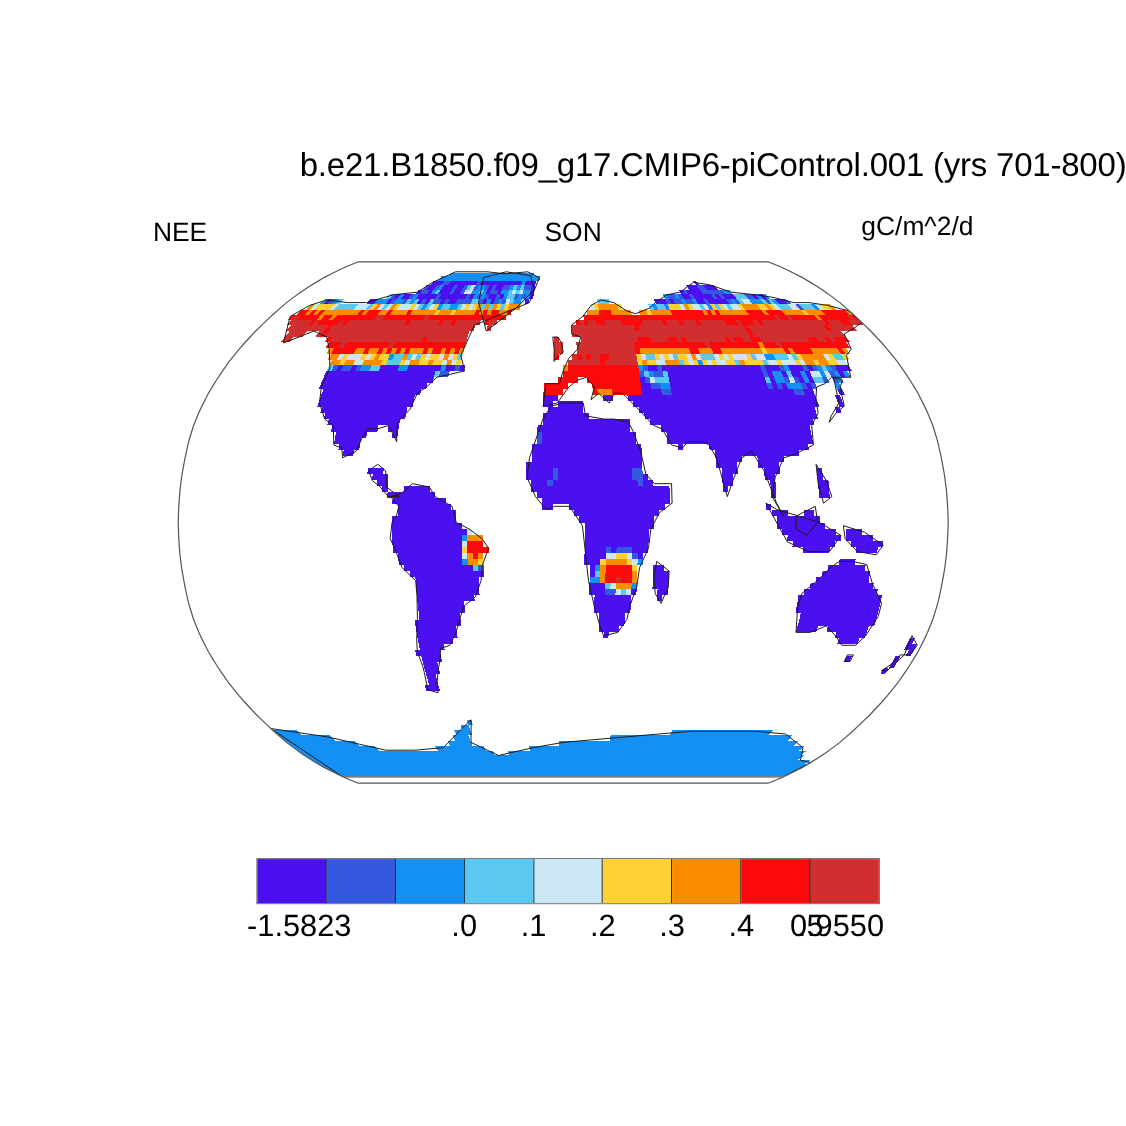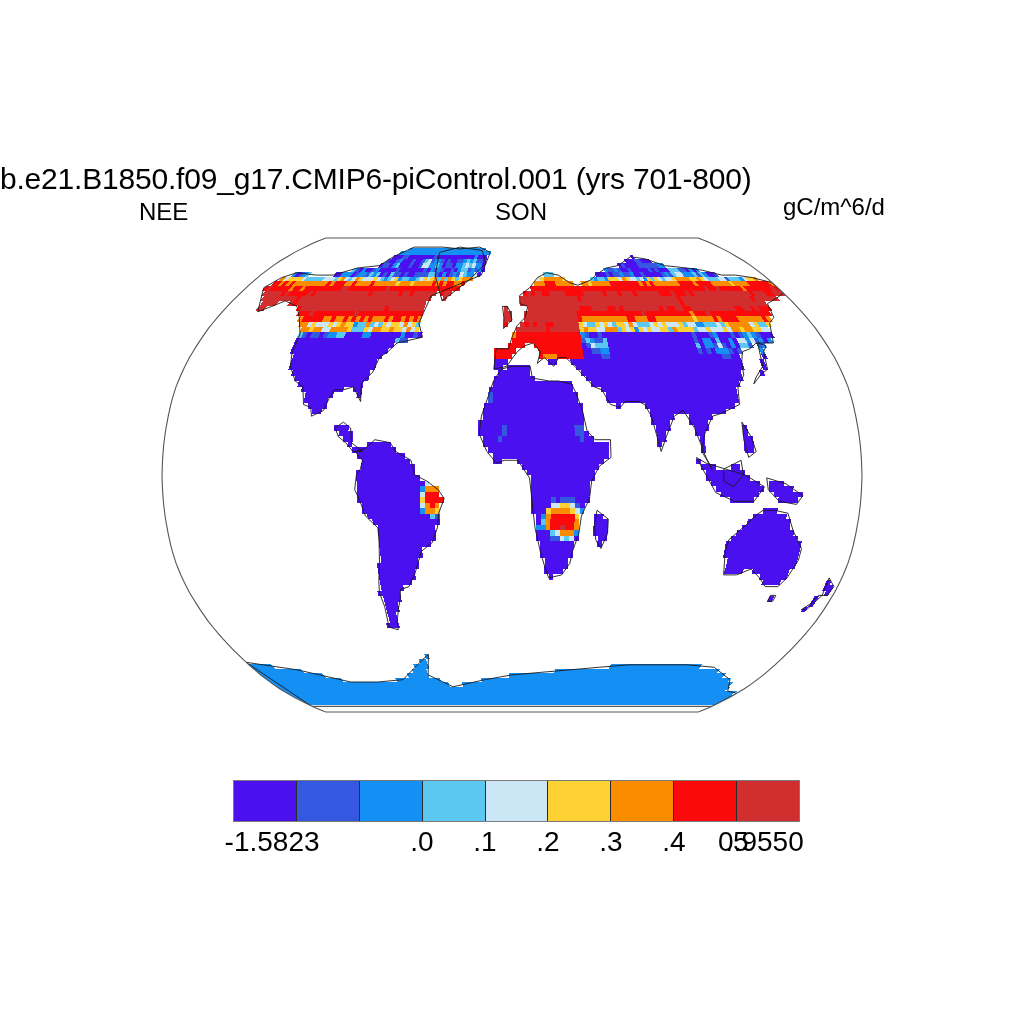--- a/index.html
+++ b/index.html
@@ -1,21 +1,21 @@
 <!DOCTYPE html>
 <html><head>
 <meta charset="utf-8">
 <style>
   html,body{margin:0;padding:0;background:#ffffff;}
   body{width:1024px;height:1024px;overflow:hidden;
        font-family:"Liberation Sans","DejaVu Sans",sans-serif;color:#000;}
   #root{position:relative;width:1024px;height:1024px;background:#fff;}
 
-  #title{position:absolute;left:0;top:134px;width:1024px;text-align:left;
-         font-size:30px;letter-spacing:-0.2px;white-space:nowrap;margin-top:28px;}
+  #title{position:absolute;left:0;top:134px;width:1024px;text-align:right;
+         font-size:30px;letter-spacing:-0.2px;white-space:nowrap;}
 
   .annot{position:absolute;font-size:24px;white-space:nowrap;margin-left:15px;}
   #lbl-var{left:124px;top:198px;}
   #lbl-season{left:480px;top:198px;}
   #lbl-units{left:768px;top:193px;}
 
   #mapwrap{position:absolute;left:0;top:228px;width:1024px;height:510px;}
   #mapsvg{display:block;}
 
   #cbar{position:absolute;left:233px;top:780px;width:567px;height:42px;
@@ -29,21 +29,21 @@
 </style>
 </head>
 <body>
 
 <div id="root">
 
   <div id="title">b.e21.B1850.f09_g17.CMIP6-piControl.001 (yrs 701-800)</div>
 
   <div class="annot" id="lbl-var">NEE</div>
   <div class="annot" id="lbl-season">SON</div>
-  <div class="annot" id="lbl-units">gC/m^6/d</div>
+  <div class="annot" id="lbl-units">gC/m^2/d</div>
 
   <div id="mapwrap">
     <svg id="mapsvg" width="1024" height="510" viewBox="0 0 1024 510">
       <defs>
         <clipPath id="globeclip">
             <path id="globepath-clip" d="M698.27,10.00L703.87,12.27L709.47,14.53L715.71,17.40L722.58,20.88L729.45,24.36L736.72,28.70L743.99,33.05L750.80,37.59L757.15,42.34L763.51,47.09L769.26,52.13L775.02,57.18L780.62,62.34L786.06,67.62L791.51,72.90L796.61,78.37L801.70,83.84L806.55,89.39L811.16,95.01L815.76,100.63L819.73,106.36L823.69,112.10L827.45,117.87L831.00,123.68L834.56,129.50L837.51,135.35L840.47,141.21L843.16,147.08L845.58,152.96L848.00,158.84L849.82,164.71L851.64,170.59L853.19,176.47L854.48,182.35L855.77,188.22L856.86,194.10L857.95,199.98L858.88,205.86L859.63,211.73L860.39,217.61L860.84,223.49L861.29,229.37L861.61,235.24L861.80,241.12L862.00,247.00L861.80,252.88L861.61,258.76L861.29,264.63L860.84,270.51L860.39,276.39L859.63,282.27L858.88,288.14L857.95,294.02L856.86,299.90L855.77,305.78L854.48,311.65L853.19,317.53L851.64,323.41L849.82,329.29L848.00,335.16L845.58,341.04L843.16,346.92L840.47,352.79L837.51,358.65L834.56,364.50L831.00,370.32L827.45,376.13L823.69,381.90L819.73,387.64L815.76,393.37L811.16,398.99L806.55,404.61L801.70,410.16L796.61,415.63L791.51,421.10L786.06,426.38L780.62,431.66L775.02,436.82L769.26,441.87L763.51,446.91L757.15,451.66L750.80,456.41L743.99,460.95L736.72,465.30L729.45,469.64L722.58,473.12L715.71,476.60L709.47,479.47L703.87,481.73L698.27,484.00L325.73,484.00L320.13,481.73L314.53,479.47L308.29,476.60L301.42,473.12L294.55,469.64L287.28,465.30L280.01,460.95L273.20,456.41L266.85,451.66L260.49,446.91L254.74,441.87L248.98,436.82L243.38,431.66L237.94,426.38L232.49,421.10L227.39,415.63L222.30,410.16L217.45,404.61L212.84,398.99L208.24,393.37L204.27,387.64L200.31,381.90L196.55,376.13L193.00,370.32L189.44,364.50L186.49,358.65L183.53,352.79L180.84,346.92L178.42,341.04L176.00,335.16L174.18,329.29L172.36,323.41L170.81,317.53L169.52,311.65L168.23,305.78L167.14,299.90L166.05,294.02L165.12,288.14L164.37,282.27L163.61,276.39L163.16,270.51L162.71,264.63L162.39,258.76L162.20,252.88L162.00,247.00L162.20,241.12L162.39,235.24L162.71,229.37L163.16,223.49L163.61,217.61L164.37,211.73L165.12,205.86L166.05,199.98L167.14,194.10L168.23,188.22L169.52,182.35L170.81,176.47L172.36,170.59L174.18,164.71L176.00,158.84L178.42,152.96L180.84,147.08L183.53,141.21L186.49,135.35L189.44,129.50L193.00,123.68L196.55,117.87L200.31,112.10L204.27,106.36L208.24,100.63L212.84,95.01L217.45,89.39L222.30,83.84L227.39,78.37L232.49,72.90L237.94,67.62L243.38,62.34L248.98,57.18L254.74,52.13L260.49,47.09L266.85,42.34L273.20,37.59L280.01,33.05L287.28,28.70L294.55,24.36L301.42,20.88L308.29,17.40L314.53,14.53L320.13,12.27L325.73,10.00Z"></path>
           </clipPath>
       </defs>
       <g clip-path="url(#globeclip)">
         <g id="cells">

